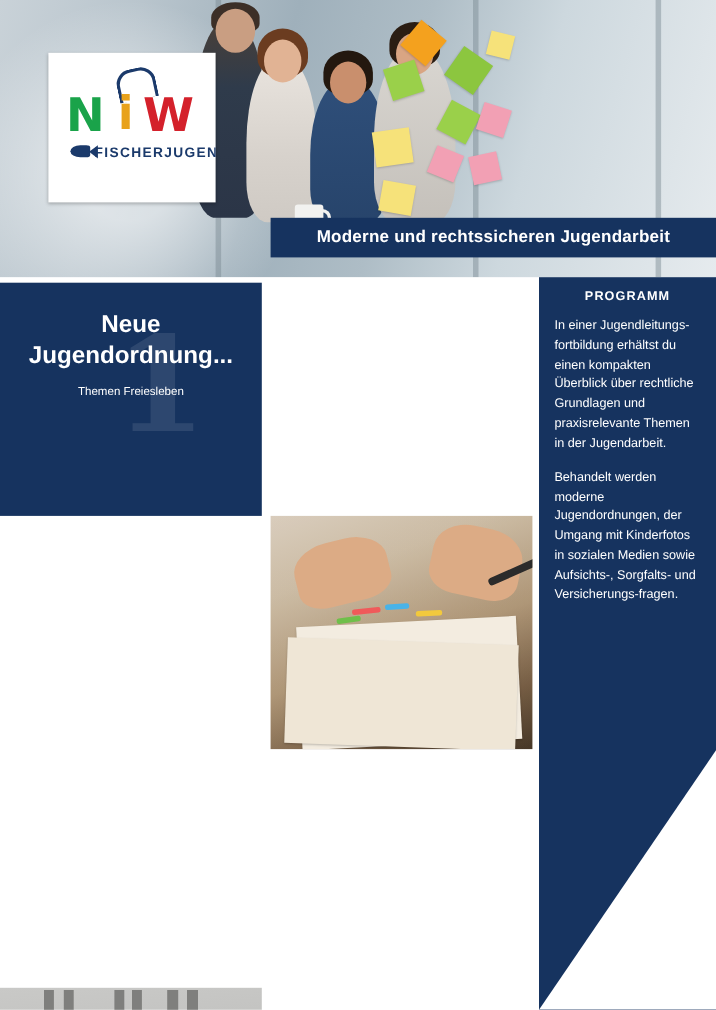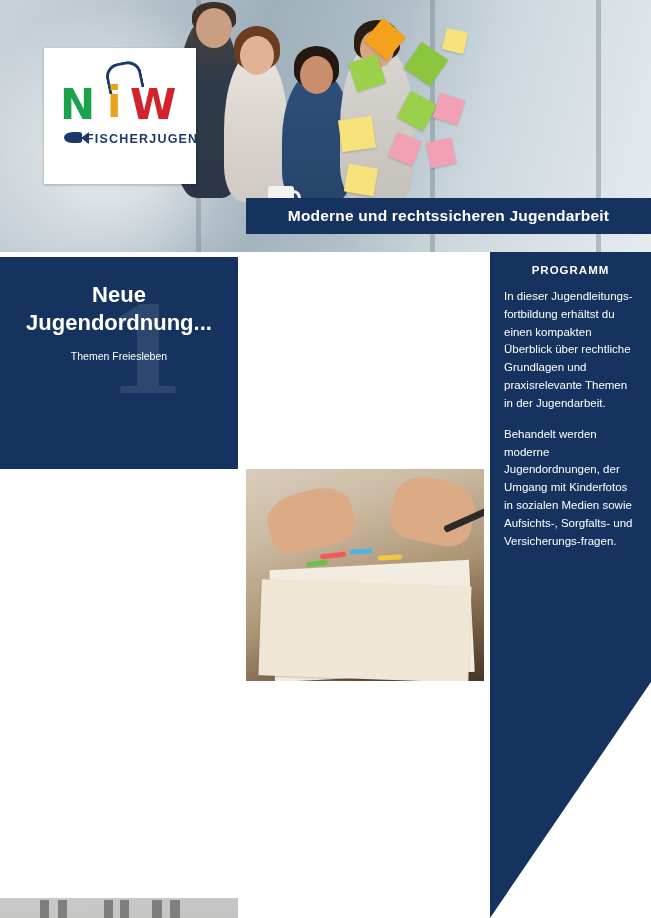--- a/index.html
+++ b/index.html
@@ -376,19 +376,19 @@
 
   </div>
 
   <div class="cell navy" style="left:490px; top:252px; width:161px; height:666px;text-decoration:underline;">
     <svg class="prog-tri" style="left:0; top:0;" width="161" height="666" viewBox="0 0 161 666" preserveAspectRatio="none">
       <polygon points="161,430 161,666 0,666" fill="#ffffff"></polygon>
     </svg>
     <div class="prog-inner">
       <div class="prog-head" style="color:#ffffff;">PROGRAMM</div>
       <div class="prog-body" style="color:#ffffff;">
-        <p>In dieser Jugendleitungs-fortbildung erhältst du einen kompakten Überblick über rechtliche Grundlagen und praxisrelevante Themen in der Jugendarbeit.</p>
+        <p>In einer Jugendleitungs-fortbildung erhältst du einen kompakten Überblick über rechtliche Grundlagen und praxisrelevante Themen in der Jugendarbeit.</p>
         <p>Behandelt werden moderne Jugendordnungen, der Umgang mit Kinderfotos in sozialen Medien sowie Aufsichts-, Sorgfalts- und Versicherungs-fragen.</p>
       </div>
     </div>
   </div>
 
 </div>
 
 </body></html>

